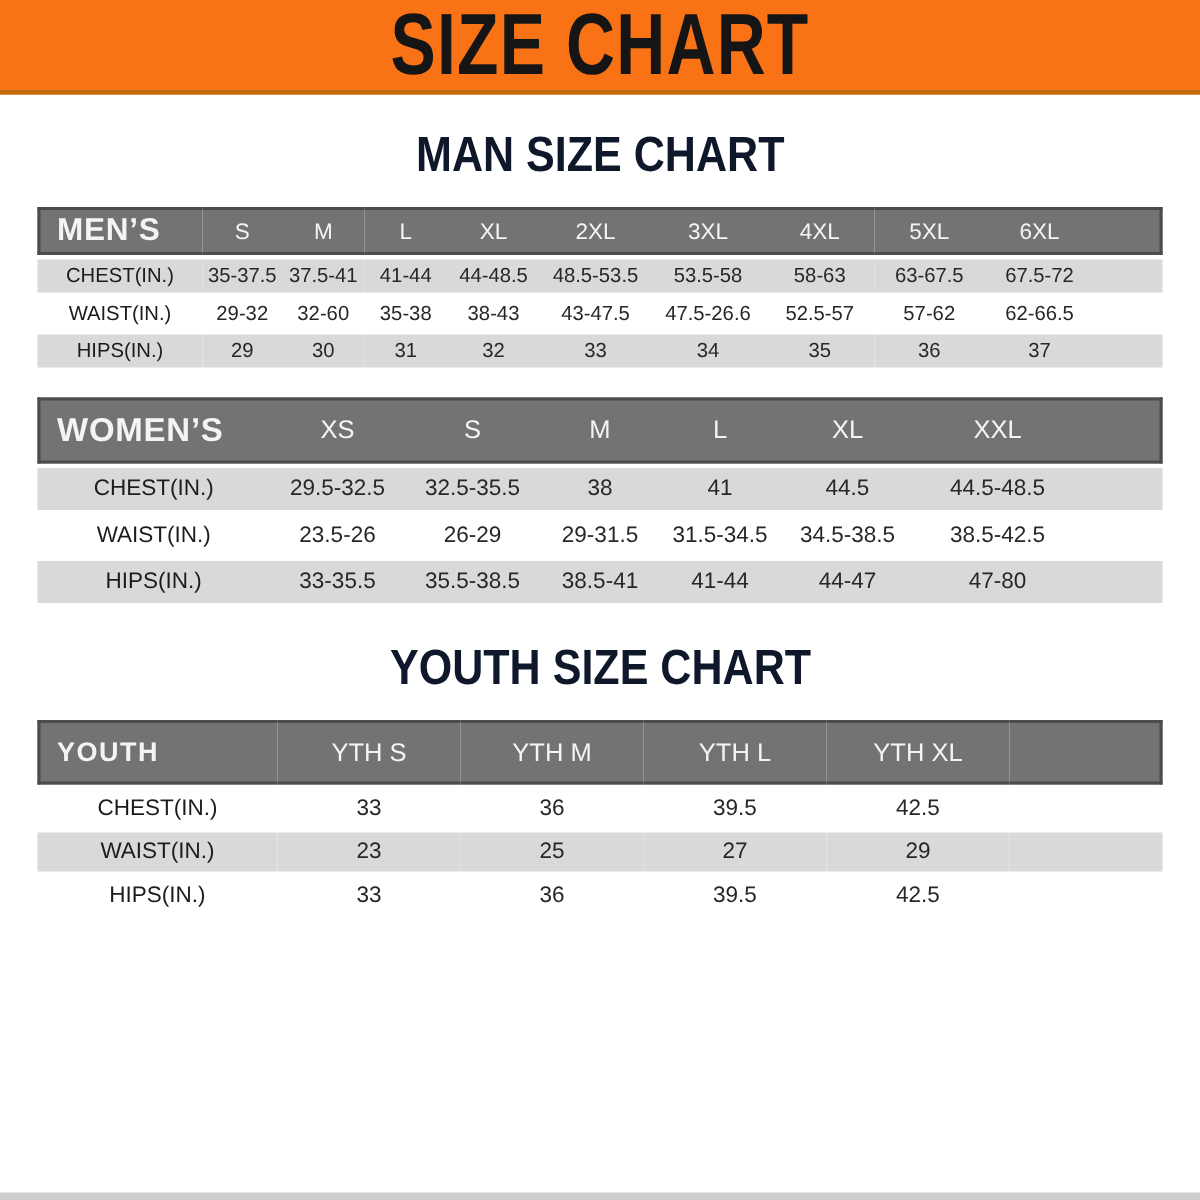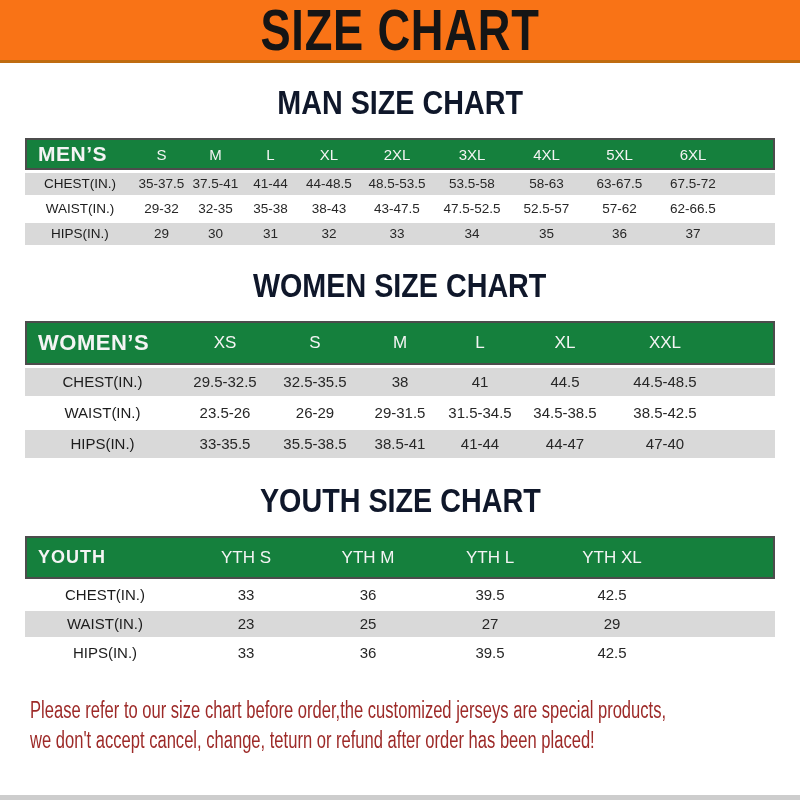--- a/index.html
+++ b/index.html
@@ -18,21 +18,21 @@
                          transform:scaleX(0.87); white-space:nowrap; letter-spacing:0; }
   .sec-men   .section-title { margin-top:22px; }
   .sec-women .section-title { margin-top:20px; }
   .sec-youth .section-title { margin-top:22px; }
 
   
   .size-table { width:750px; margin:14px auto 0 auto; table-layout:fixed;
                 border-collapse:separate; border-spacing:0 3px; }
   .size-table th, .size-table td { padding:0; text-align:center; white-space:nowrap; overflow:visible; }
 
-  tr.header th { background:#15803d; color:#f4f4f4; font-weight:normal;
+  tr.header th { background:#737373; color:#f4f4f4; font-weight:normal;
                  border-top:2px solid #4c4c4c; border-bottom:2px solid #4c4c4c; }
   tr.header th:first-child { border-left:2px solid #4c4c4c; text-align:left; padding-left:11px;
                              font-weight:bold; letter-spacing:0.5px; }
   tr.header th:last-child  { border-right:2px solid #4c4c4c; }
 
   tr.shade td { background:#d9d9d9; }
   .size-table td { color:#272727; }
   .size-table td:first-child { color:#1c1c1c; }
 
   .men   tr.header th { height:32px; font-size:15px; }
@@ -103,25 +103,25 @@
         <td>48.5-53.5</td>
         <td>53.5-58</td>
         <td>58-63</td>
         <td>63-67.5</td>
         <td>67.5-72</td>
         <td></td>
       </tr>
       <tr>
         <td>WAIST(IN.)</td>
         <td>29-32</td>
-        <td>32-35</td>
+        <td>32-60</td>
         <td>35-38</td>
         <td>38-43</td>
         <td>43-47.5</td>
-        <td>47.5-52.5</td>
+        <td>47.5-26.6</td>
         <td>52.5-57</td>
         <td>57-62</td>
         <td>62-66.5</td>
         <td></td>
       </tr>
       <tr class="shade">
         <td>HIPS(IN.)</td>
         <td>29</td>
         <td>30</td>
         <td>31</td>
@@ -131,21 +131,20 @@
         <td>35</td>
         <td>36</td>
         <td>37</td>
         <td></td>
       </tr>
     </tbody>
       </table>
   </section>
 
   <section class="sec-women">
-    <h2 class="section-title"><span class="cond">WOMEN SIZE CHART</span></h2>
     <table class="size-table women">
       <colgroup>
         <col style="width:155px">
           <col style="width:90px">
           <col style="width:90px">
           <col style="width:80px">
         <col style="width:80px">
           <col style="width:90px">
           <col style="width:110px">
           <col style="width:55px">
@@ -181,21 +180,21 @@
         <td>38.5-42.5</td>
         <td></td>
       </tr>
       <tr class="shade">
         <td>HIPS(IN.)</td>
         <td>33-35.5</td>
         <td>35.5-38.5</td>
         <td>38.5-41</td>
         <td>41-44</td>
         <td>44-47</td>
-        <td>47-40</td>
+        <td>47-80</td>
         <td></td>
       </tr>
     </tbody>
       </table>
   </section>
 
   <section class="sec-youth">
     <h2 class="section-title"><span class="cond">YOUTH SIZE CHART</span></h2>
     <table class="size-table youth">
       <colgroup>
@@ -236,19 +235,15 @@
         <td>33</td>
         <td>36</td>
         <td>39.5</td>
         <td>42.5</td>
         <td></td>
       </tr>
     </tbody>
       </table>
   </section>
 
-  <footer class="note">
-    <div class="note-line"><span class="cond-l">Please refer to our size chart before order,the customized jerseys are special products,</span></div>
-    <div class="note-line"><span class="cond-l">we don't accept cancel, change, teturn or refund after order has been placed!</span></div>
-  </footer>
 
   <div class="bottom-strip"></div>
 </div>
 
 </body></html>

